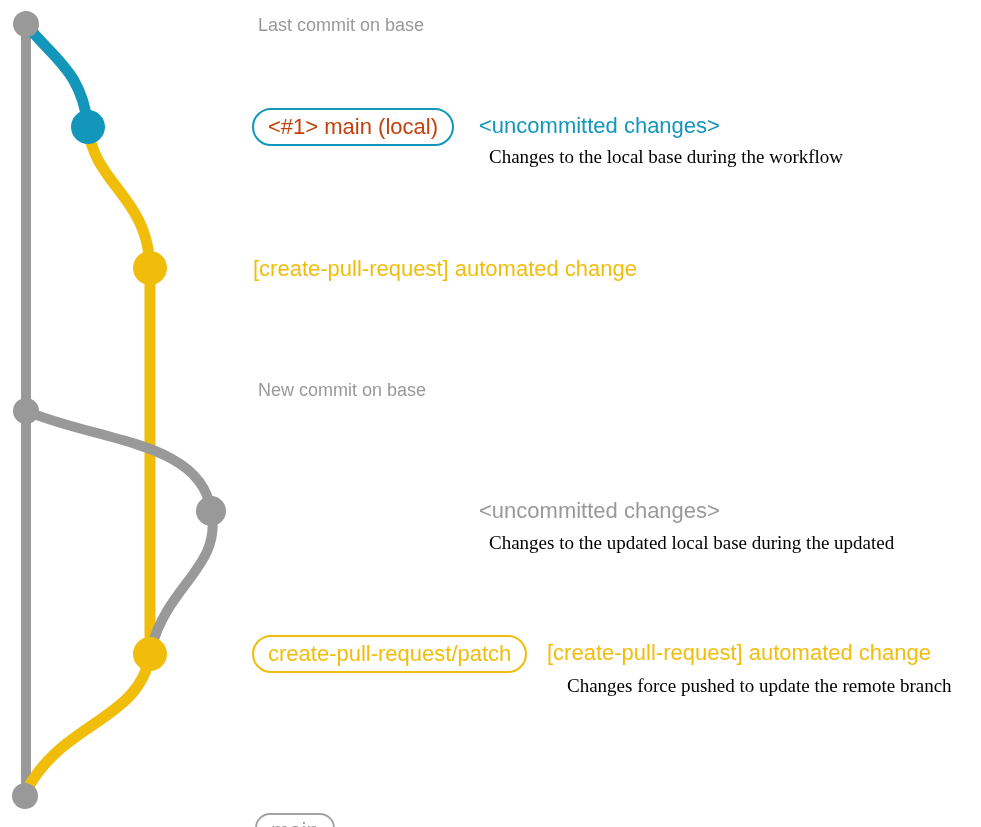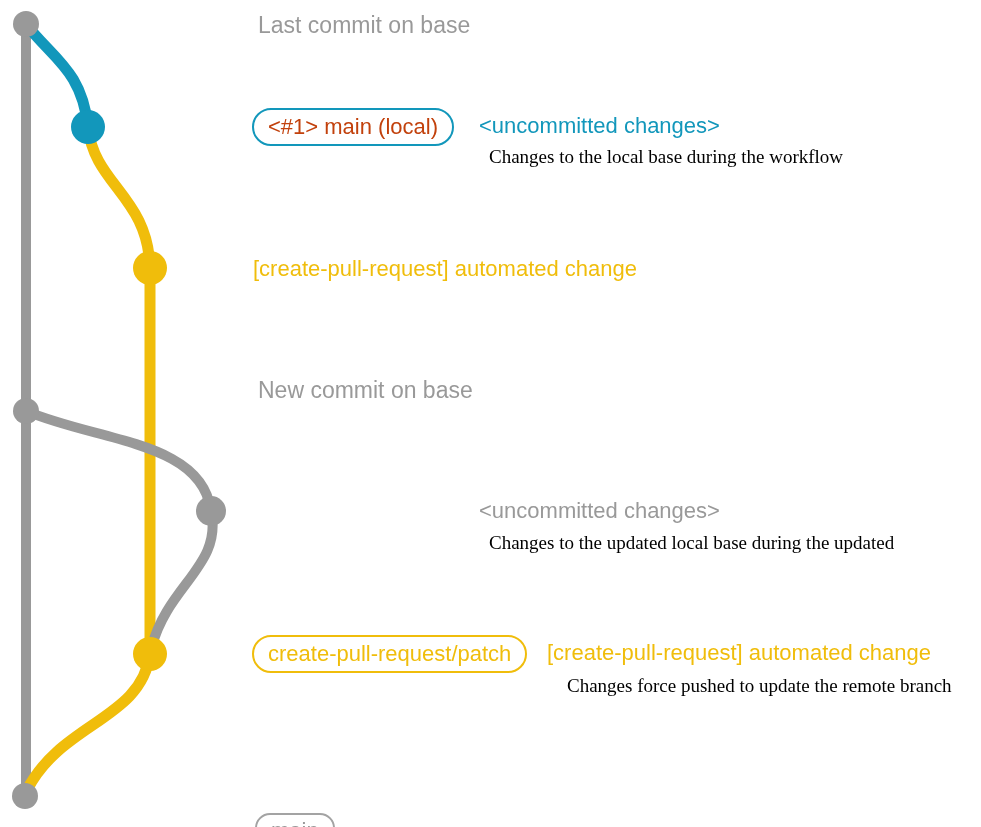--- a/index.html
+++ b/index.html
@@ -5,21 +5,21 @@
   html,body{margin:0;padding:0;background:#ffffff;}
   #stage{
     position:relative;
     width:981px;height:827px;
     background:#ffffff;
     font-family:"Liberation Sans",sans-serif;
     overflow:hidden;
   }
   #graph-svg{position:absolute;left:0;top:0;}
   .abs{position:absolute;transform:translateY(-50%);white-space:nowrap;}
-  .gray-heading{color:#999999;font-size:23px;}
+  .gray-heading{color:#999999;font-size:18px;}
   .blue-heading{color:#1297bb;font-size:22px;}
   .yellow-heading{color:#f0bd0b;font-size:22px;}
   .gray-heading2{color:#999999;font-size:22px;}
   .caption{
     color:#000000;
     font-family:"Liberation Serif",serif;
     font-size:19px;
   }
   .badge{
     display:inline-flex;align-items:center;justify-content:center;

